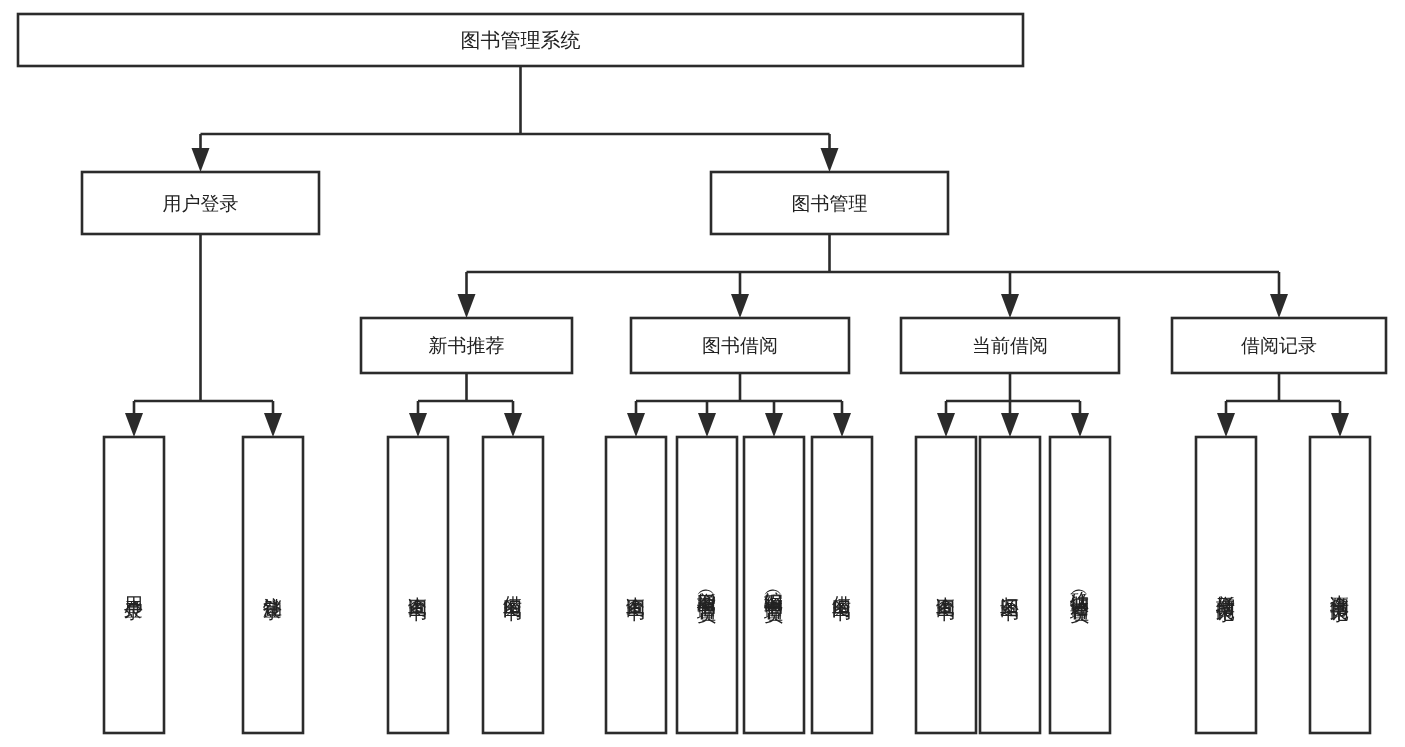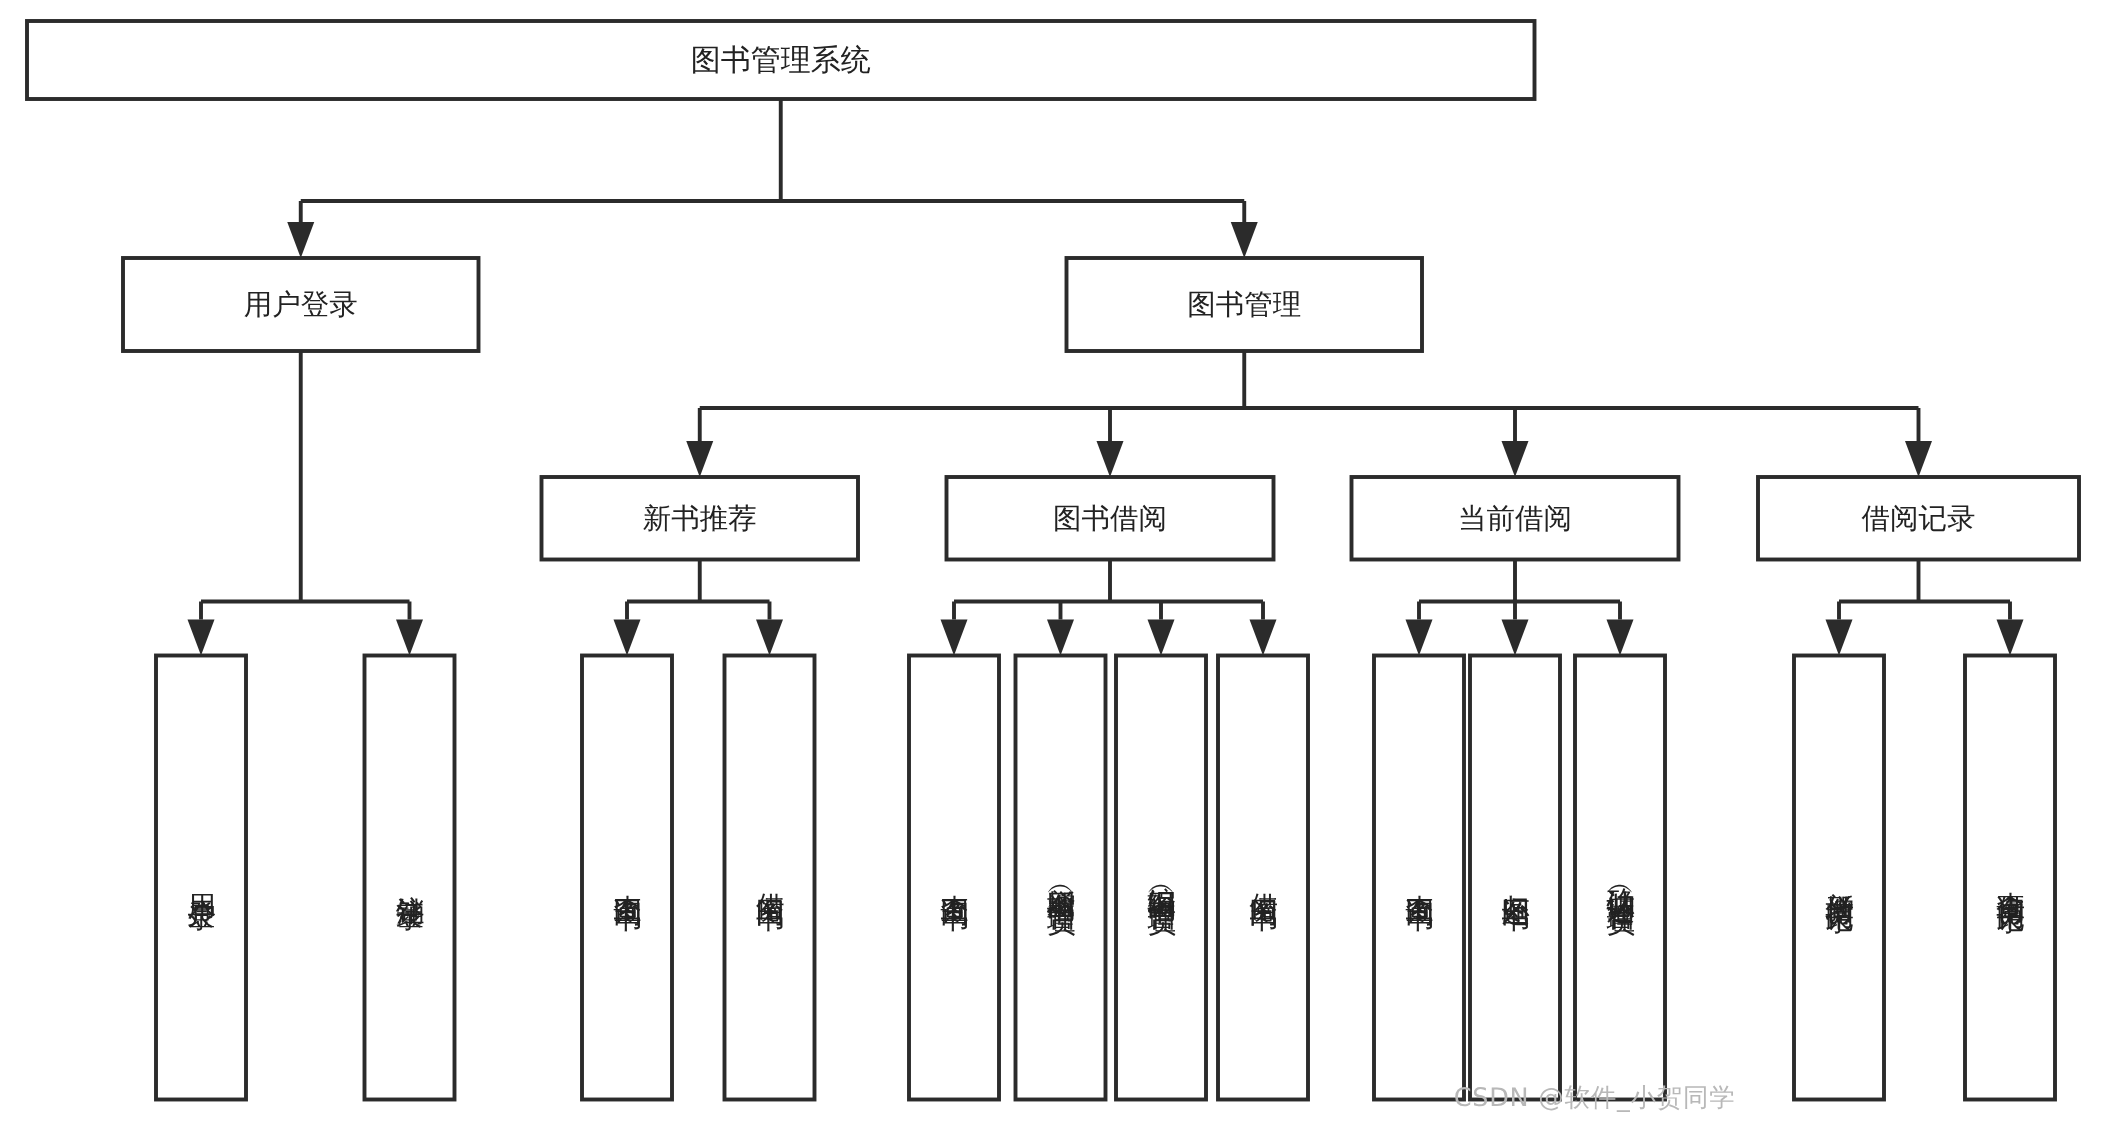--- a/index.html
+++ b/index.html
@@ -185,14 +185,13 @@
       <div class="leaf-label" style="left: 677px; top: 437px; width: 60px; height: 296px;">新增图书（管理员）</div>
       <div class="leaf-label" style="left: 744px; top: 437px; width: 60px; height: 296px;">编辑图书（管理员）</div>
       <div class="leaf-label" style="left: 812px; top: 437px; width: 60px; height: 296px;">借阅图书</div>
       <div class="leaf-label" style="left: 916px; top: 437px; width: 60px; height: 296px;">查询图书</div>
       <div class="leaf-label" style="left: 980px; top: 437px; width: 60px; height: 296px;">归还图书</div>
       <div class="leaf-label" style="left: 1050px; top: 437px; width: 60px; height: 296px;">确认归还（管理员）</div>
       <div class="leaf-label" style="left: 1196px; top: 437px; width: 60px; height: 296px;">新增借阅记录</div>
       <div class="leaf-label" style="left: 1310px; top: 437px; width: 60px; height: 296px;">查询借阅记录</div>
     </div>
 
-  <div class="watermark">CSDN @软件_小贺同学</div>
 </div>
 
 </body></html>

